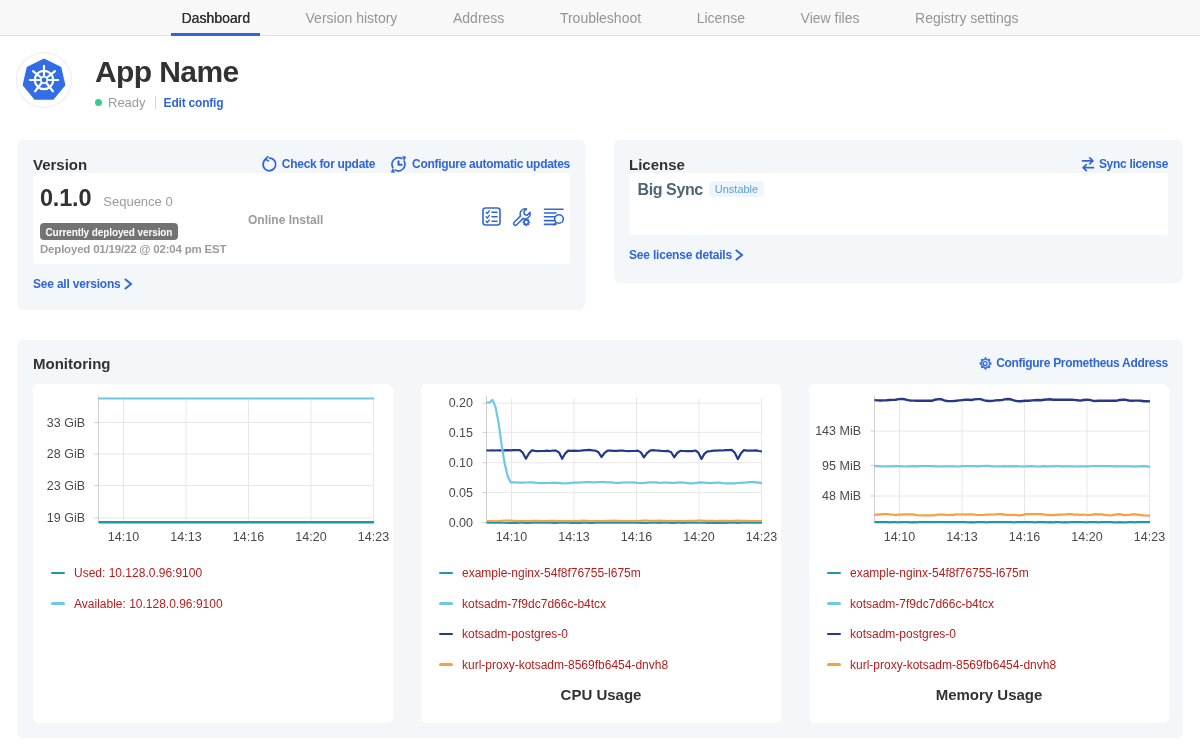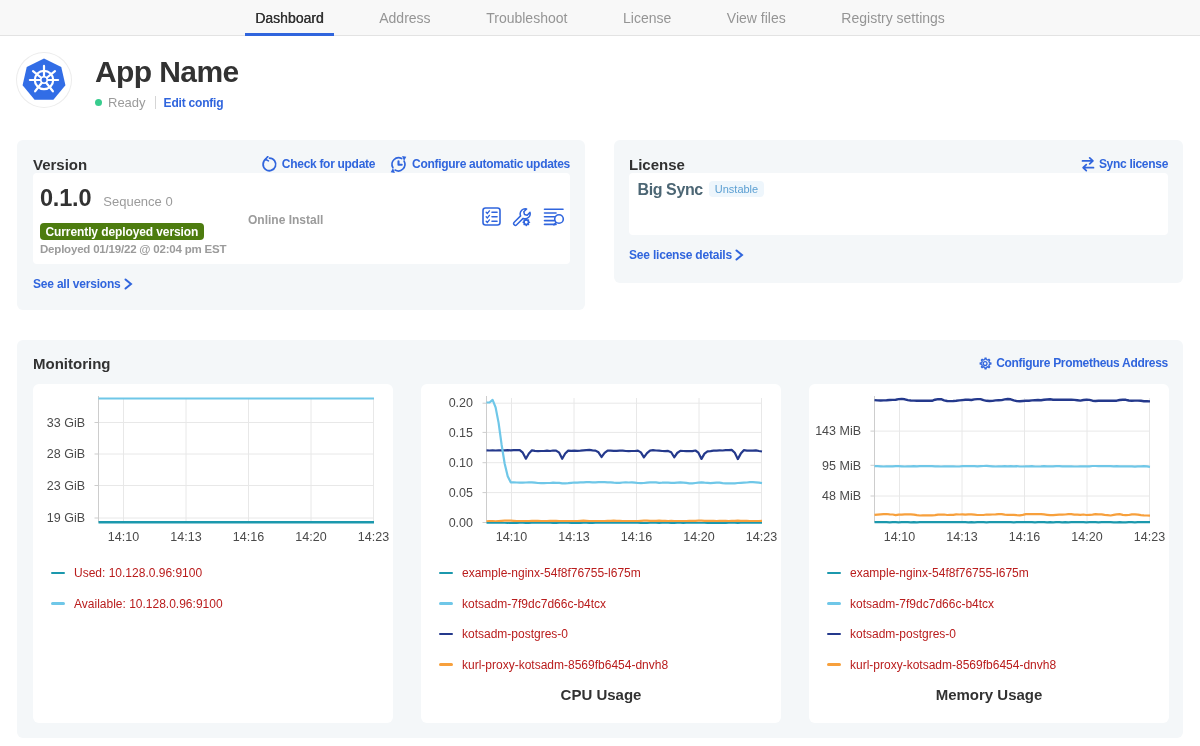--- a/index.html
+++ b/index.html
@@ -23,21 +23,21 @@
 .pl { width:569px; height:143px; padding:15px 15px 0 15px; }
 .ptitle { font-size:15px; font-weight:bold; color:#323232; }
 .phead { display:flex; align-items:center; justify-content:space-between; height:18px; }
 .plinks { display:flex; align-items:center; }
 .blink { font-size:12px; font-weight:bold; color:#3065dd; letter-spacing:-0.3px; display:flex; align-items:center; }
 .blink svg { margin-right:4px; }
 .wcard { background:#fff; border-radius:4px; position:relative; }
 .vcard { height:91px; padding:15.5px 0 0 7px; }
 .vnum { font-size:23.5px; letter-spacing:-0.2px; font-weight:bold; color:#323232; display:inline-block; line-height:18px; }
 .vseq { font-size:13px; color:#9b9b9b; margin-left:12px; }
-.gpill { display:inline-block; background:#4d7c0f; color:#fff; font-size:12px; letter-spacing:-0.1px; font-weight:bold; border-radius:4px; padding:2px 5.5px 0 5.5px; height:17px; line-height:15px; margin-top:13px; }
+.gpill { display:inline-block; background:#737373; color:#fff; font-size:10px; letter-spacing:-0.1px; font-weight:bold; border-radius:4px; padding:2px 5.5px 0 5.5px; height:17px; line-height:15px; margin-top:13px; }
 .vdep { font-size:11.5px; letter-spacing:-0.2px; font-weight:bold; color:#9b9b9b; margin-top:3px; }
 .vonline { position:absolute; left:215px; top:40px; font-size:12px; font-weight:bold; color:#9b9b9b; }
 .vicons { position:absolute; right:5px; top:33.5px; display:flex; align-items:center; }
 .vicons svg { margin-left:11px; }
 .seeall { display:flex; align-items:center; margin-top:13px; font-size:12px; letter-spacing:-0.2px; font-weight:bold; color:#3065dd; }
 .chev { margin-left:3px; }
 .lcard { height:62px; padding:8px 0 0 8.5px; }
 .bigbank { font-size:16px; letter-spacing:-0.4px; font-weight:bold; color:#4c6674; display:inline-block; }
 .unstable { display:inline-block; font-size:11px; color:#5b9fd2; background:#eef6fc; border-radius:4px; padding:2px 6px; margin-left:6px; position:relative; top:-2px; }
 .lrow2 { display:flex; align-items:center; margin-top:11px; }
@@ -52,20 +52,21 @@
 .ccard svg.chart { display:block; }
 .legend { margin:14px 0 0 18px; }
 .lrow { display:flex; align-items:center; height:20px; margin-bottom:10.5px; font-size:12px; color:#b91c1c; }
 .dash { width:14px; height:2.5px; border-radius:2px; margin-right:9px; display:inline-block; }
 .ctitle { position:absolute; bottom:20px; left:0; right:0; text-align:center; font-size:15px; font-weight:bold; color:#323232; }
 </style>
 </head>
 <body>
 <div class="nav">
   <div class="tab active">Dashboard</div>
+  <div class="tab">Version history</div>
   <div class="tab">Address</div>
   <div class="tab">Troubleshoot</div>
   <div class="tab">License</div>
   <div class="tab">View files</div>
   <div class="tab">Registry settings</div>
 </div>
 <div class="hdr">
   <div class="klogo">
     <svg width="46" height="46" viewBox="0 0 44 44">
       <polygon points="22,1.5 38.5,9.5 42.5,27 31,41 13,41 1.5,27 5.5,9.5" fill="#326de6"></polygon>

